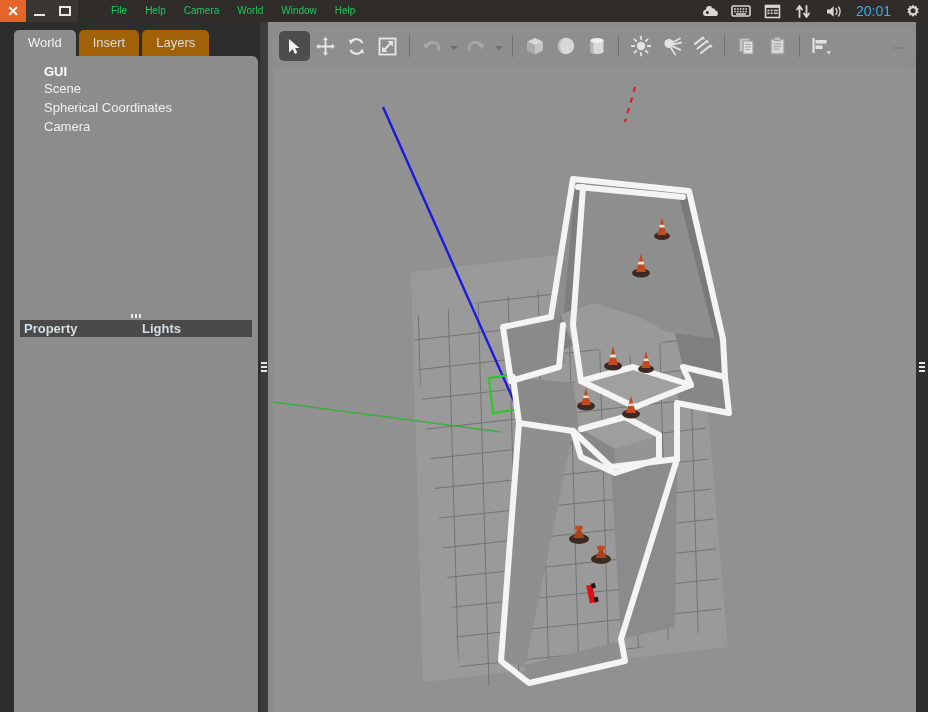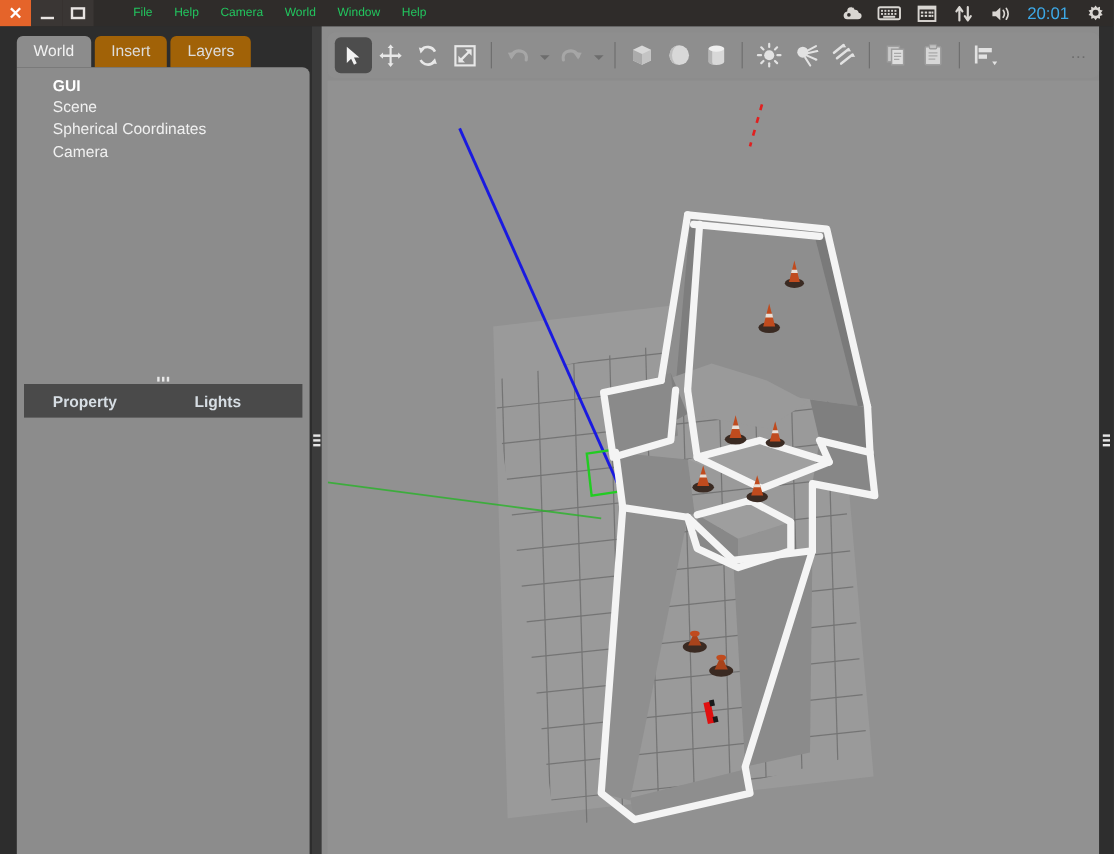--- a/index.html
+++ b/index.html
@@ -69,22 +69,22 @@
     border-bottom: 4px solid transparent;
   }
 
   #splitter-h {
     position: absolute; left: 0; top: 255px; width: 244px; height: 10px;
     display: flex; align-items: center; justify-content: center;
   }
   #splitter-h span { display: block; width: 2px; height: 4px; background: #e8e8e8; margin: 0 1px; }
 
   #prop-header {
-    position: absolute; left: 6px; top: 264px; width: 232px; height: 28px;
-    background: #4a4a4a; display: flex; align-items: center; padding-left: 20px;
+    position: absolute; left: 6px; top: 264px; width: 232px; height: 17px;
+    background: #4a4a4a; display: flex; align-items: center;
   }
   .prop-col { color: #d6dde3; font-size: 13px; font-weight: 700; }
   #prop-col-property { margin-left: 4px; width: 118px; }
   #prop-col-value { }
 
   #splitter-v-left {
     position: absolute; left: 260px; top: 22px; width: 8px; height: 690px;
     background: #3b3b3b; display: flex; align-items: center; justify-content: center;
   }
   .grip { display: flex; flex-direction: column; gap: 2px; }

